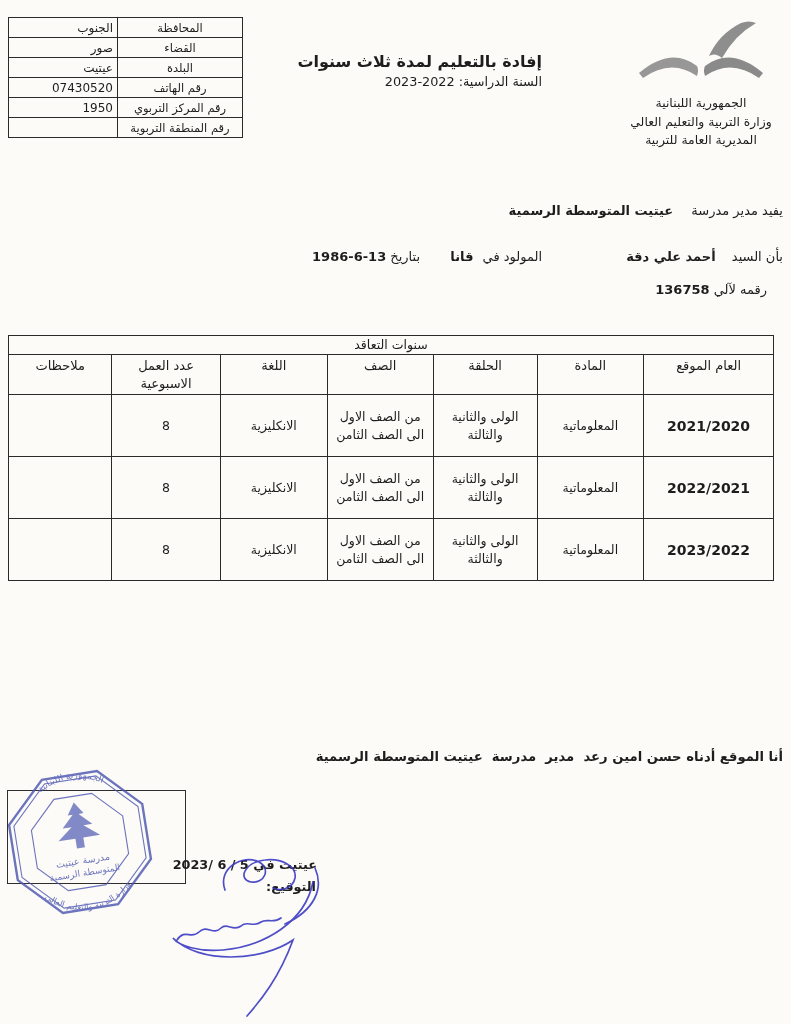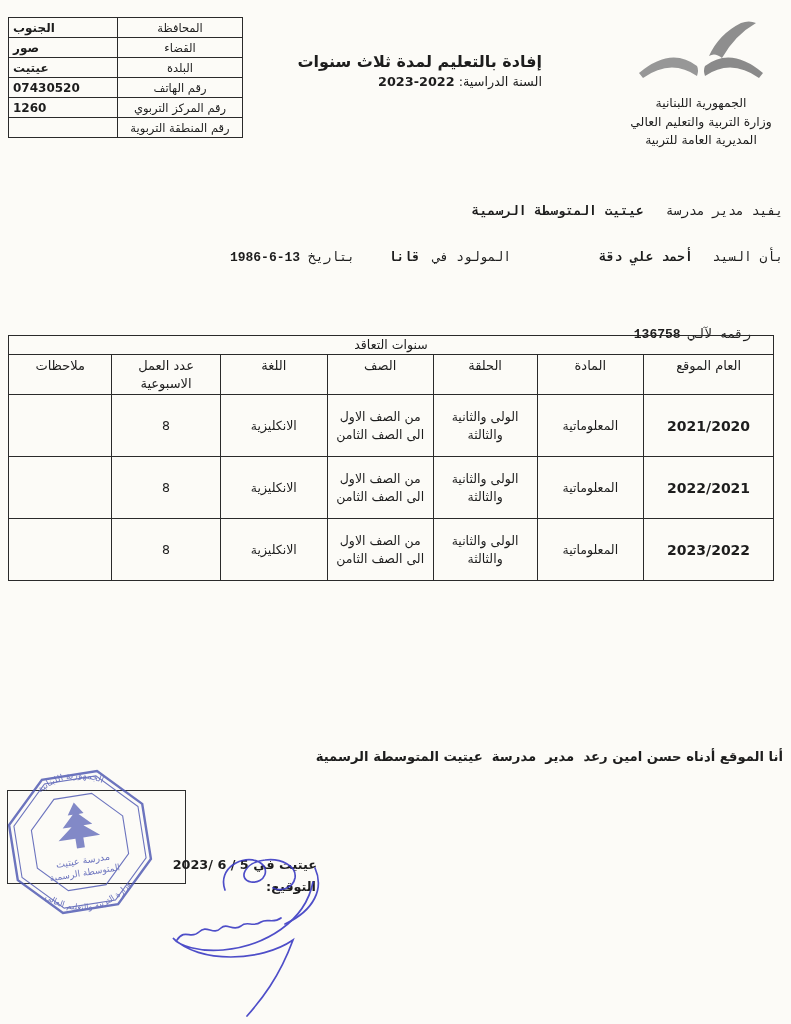--- a/index.html
+++ b/index.html
@@ -3,41 +3,41 @@
 <meta charset="utf-8">
 <style>
   html,body{margin:0;padding:0;background:#d9d9d9;}
   .page{position:relative;width:791px;height:1024px;margin:0 auto;background:#fcfbf7;
         font-family:"DejaVu Sans",sans-serif;color:#1d1d1d;overflow:hidden;}
 
   
   .info-table{position:absolute;left:8px;top:17px;border-collapse:collapse;direction:rtl;}
   .info-table td{border:1.6px solid #2a2a2a;height:19px;padding:0 4px;}
   .info-table td.lbl{width:116px;text-align:center;font-size:11.5px;}
-  .info-table td.val{width:100px;text-align:left;font-weight:bold;font-size:12px;}
+  .info-table td.val{width:100px;text-align:right;font-weight:normal;font-size:12px;}
 
   
   .center-head{position:absolute;left:262px;top:52px;width:280px;direction:rtl;}
   .center-head .title{font-weight:bold;font-size:16px;white-space:nowrap;}
   .center-head .line{font-size:12.8px;text-align:right;margin-top:3px;}
   .center-head .line:first-of-type{margin-top:16px;}
-  .center-head .bold{font-weight:bold;}
+  .center-head .bold{font-weight:normal;}
   .center-head .gap-sm{margin-inline-start:8px;}
   .center-head .gap-md{margin-inline-start:16px;}
 
   
   .logo-block{position:absolute;left:616px;top:16px;width:170px;text-align:center;}
   .logo-block .ministry-lines{direction:rtl;font-size:12.4px;line-height:1.5;margin-top:2px;}
 
   
-  .stmt{position:absolute;direction:rtl;font-size:13px;white-space:nowrap;font-family:Liberation Mono, monospace;}
+  .stmt{position:absolute;direction:rtl;font-size:13px;white-space:nowrap;}
   .stmt .bold{font-weight:bold;}
   .stmt-1{right:8px;top:203px;}
   .stmt-2{right:8px;top:249px;}
-  .stmt-3{right:40px;top:282px;margin-top:44px;}
+  .stmt-3{right:24px;top:282px;}
 
   
   .contract{position:absolute;left:8px;top:335px;width:766px;border-collapse:collapse;direction:rtl;}
   .contract th,.contract td{border:1.3px solid #2a2a2a;text-align:center;vertical-align:middle;}
   .contract .cap{height:17px;font-size:12.5px;font-weight:normal;padding:0;}
   .contract th{height:34px;font-size:13px;font-weight:normal;vertical-align:top;padding:2px 6px;line-height:1.35;margin-left:30px;}
   .contract td{height:57px;font-size:12.5px;padding:2px 8px;line-height:1.45;}
   .contract td.year{font-weight:bold;font-size:14px;direction:ltr;}
 
   
@@ -71,21 +71,21 @@
       <tr>
         <td class="lbl">البلدة</td>
         <td class="val">عيتيت</td>
       </tr>
       <tr>
         <td class="lbl">رقم الهاتف</td>
         <td class="val">07430520</td>
       </tr>
       <tr>
         <td class="lbl">رقم المركز التربوي</td>
-        <td class="val">1260</td>
+        <td class="val">1950</td>
       </tr>
       <tr>
         <td class="lbl">رقم المنطقة التربوية</td>
         <td class="val"></td>
       </tr>
     </tbody>
   </table>
 
   <div class="center-head">
     <div class="title">إفادة بالتعليم لمدة ثلاث سنوات</div>

